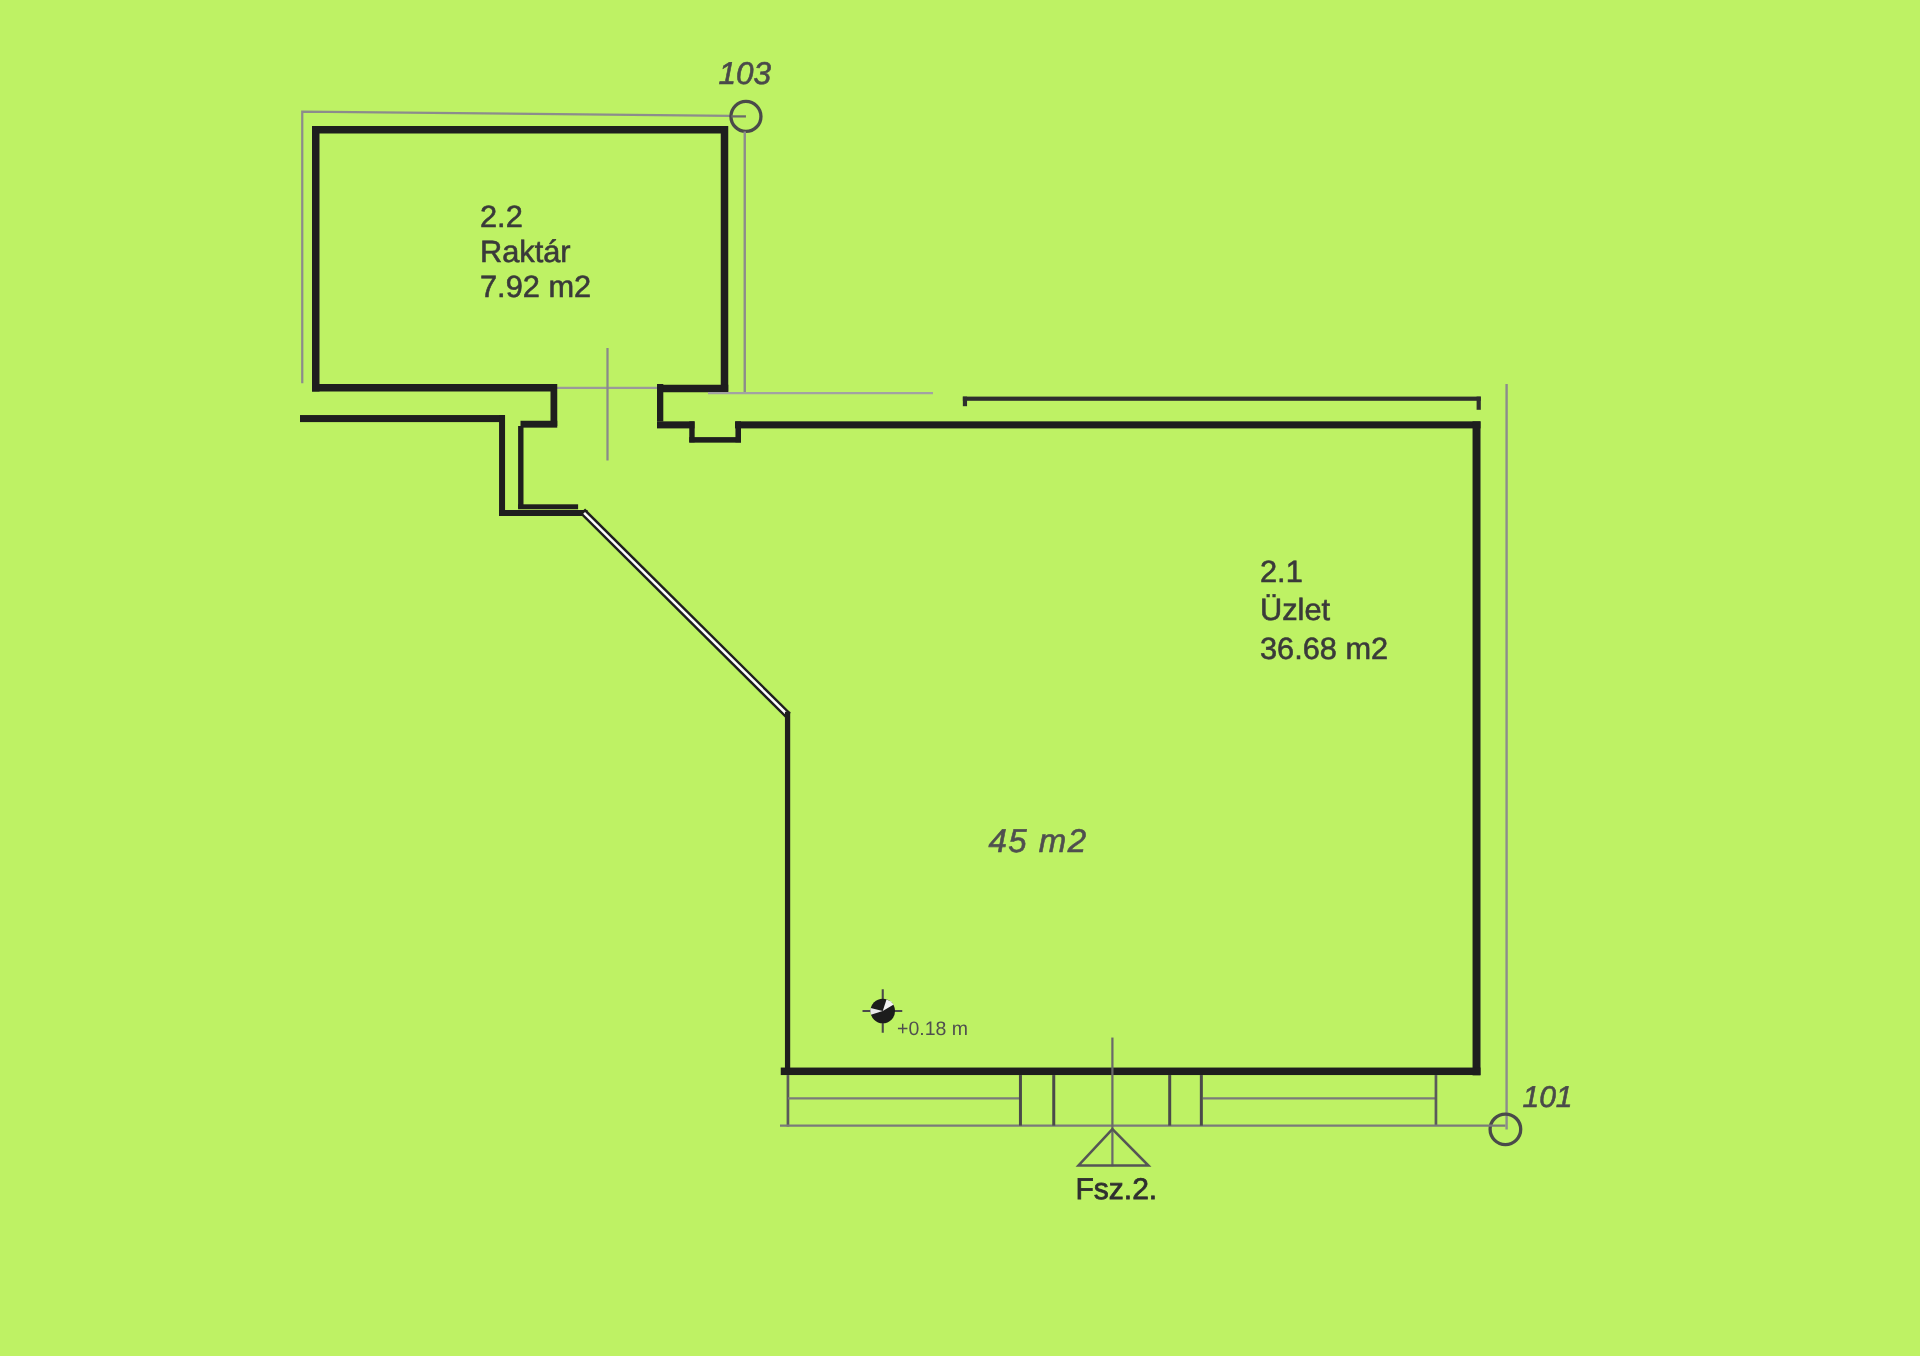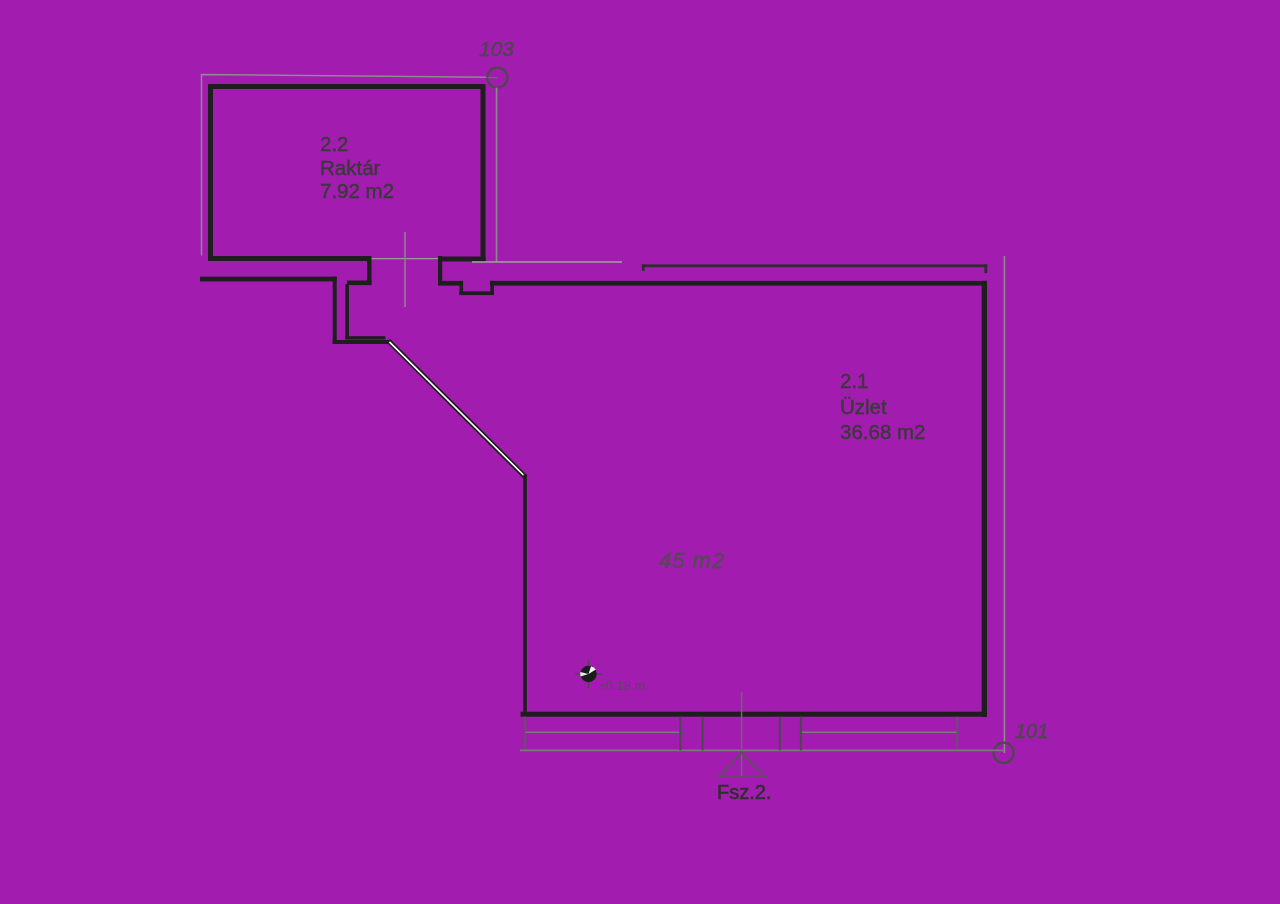--- a/index.html
+++ b/index.html
@@ -1,16 +1,16 @@
 <!DOCTYPE html>
 <html><head>
 <meta charset="utf-8">
 <style>
   html,body{margin:0;padding:0;background:#ffffff;}
-  #page{position:relative;width:1280px;height:904px;background:#a21caf;overflow:hidden;
+  #page{position:relative;width:1280px;height:904px;background:#bef264;overflow:hidden;
         font-family:"Liberation Sans", sans-serif;}
 </style>
 </head>
 <body>
 <div id="page">
 <svg width="1280" height="904" viewBox="0 0 1280 904">
 
   <g>
 
     <rect x="208" y="84" width="5" height="177" fill="#1e1e1e"></rect>

